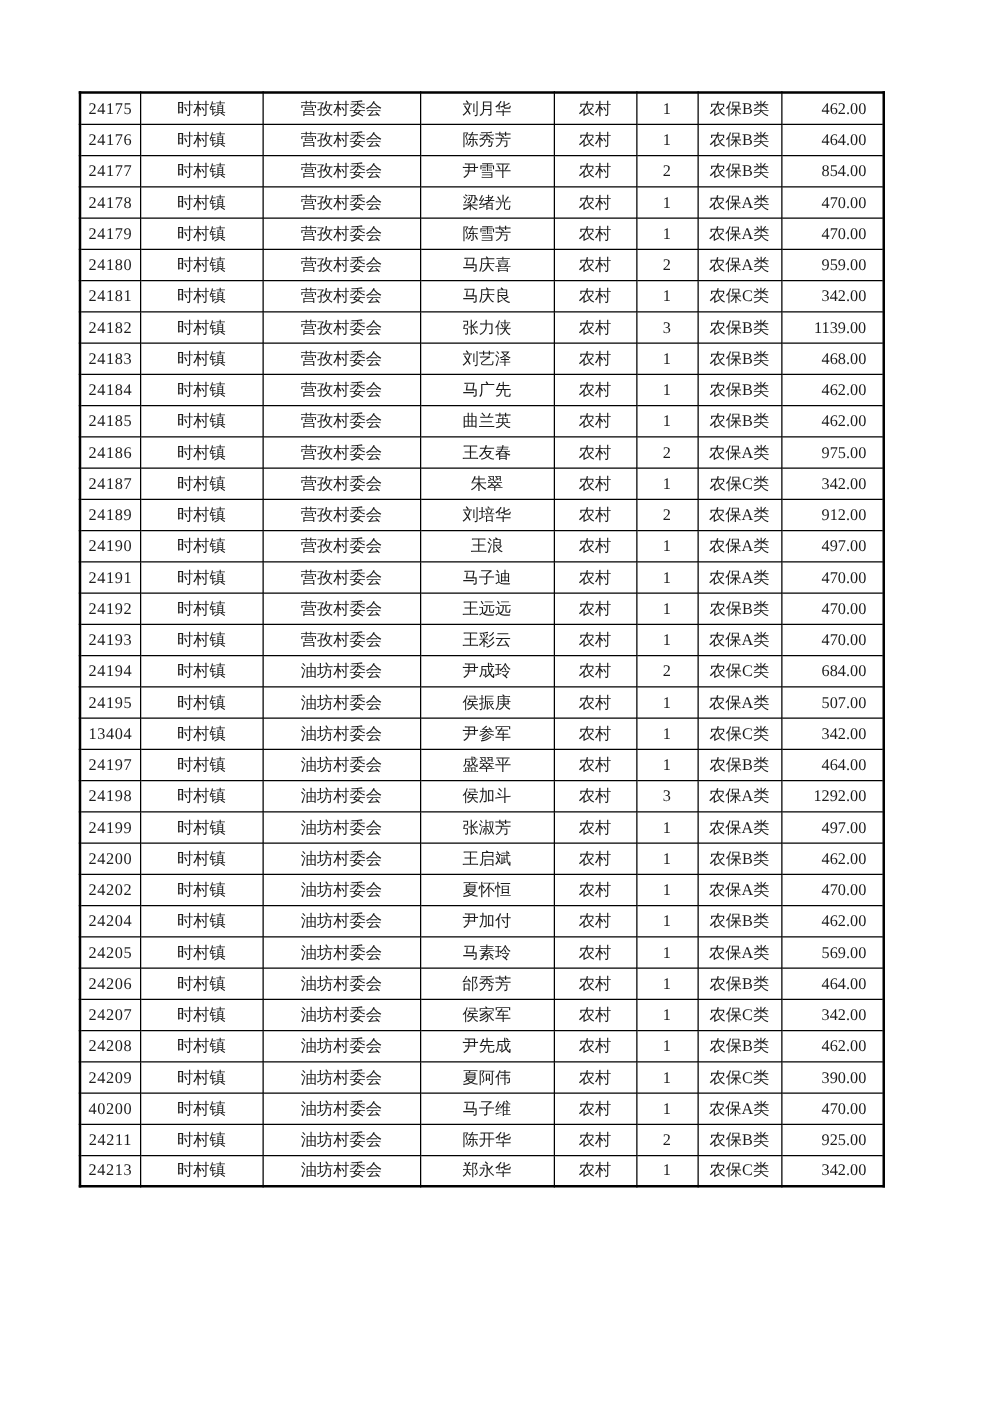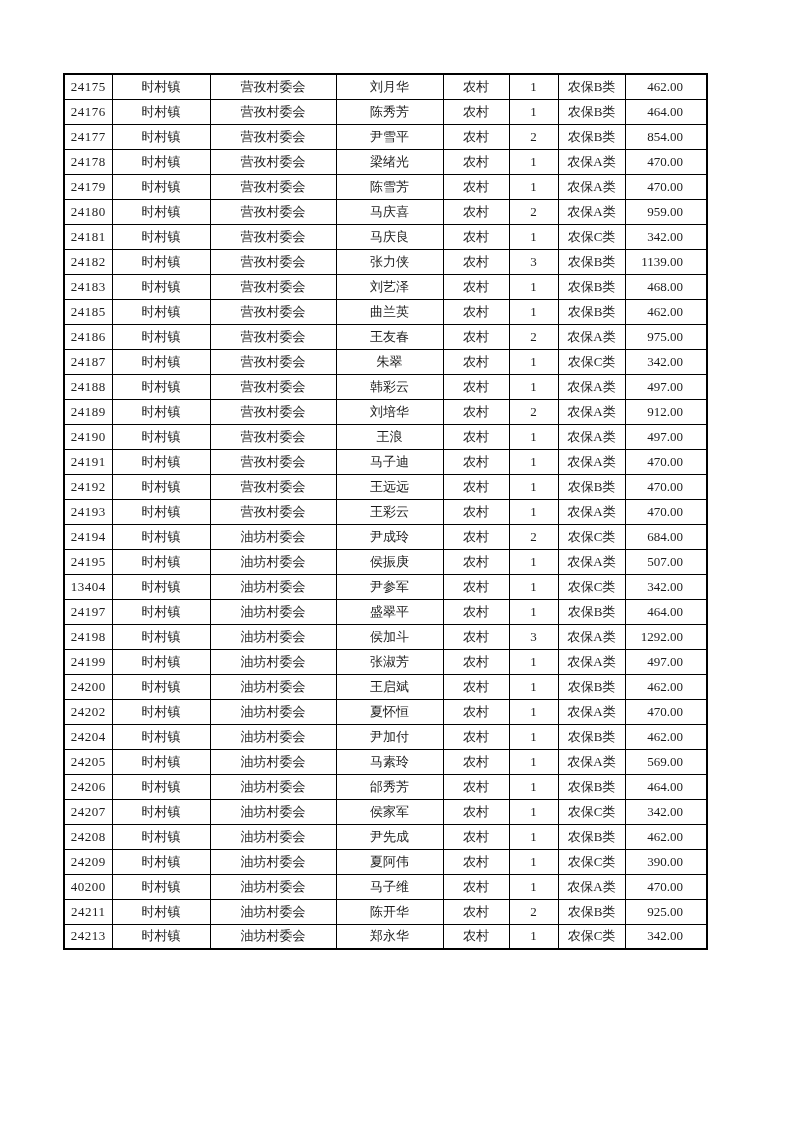--- a/index.html
+++ b/index.html
@@ -27,21 +27,21 @@
     height: 25px;
     font-size: 13px;
     color: #1c1c1c;
     text-align: center;
     vertical-align: middle;
     white-space: nowrap;
     overflow: hidden;
   }
   table.records td.c-amount {
     text-align: right;
-    padding-right: 23px;
+    padding-right: 13px;
   }
   table.records td.c-serial { letter-spacing: 0.5px; }
 </style>
 </head>
 <body>
 
 <div class="page">
   <table class="records">
     <colgroup>
       <col style="width:48px">
@@ -138,20 +138,30 @@
     <td class="c-serial">24183</td>
     <td class="c-town">时村镇</td>
     <td class="c-village">营孜村委会</td>
     <td class="c-name">刘艺泽</td>
     <td class="c-residence">农村</td>
     <td class="c-count">1</td>
     <td class="c-category">农保B类</td>
     <td class="c-amount">468.00</td>
   </tr>
         <tr>
+    <td class="c-serial">24184</td>
+    <td class="c-town">时村镇</td>
+    <td class="c-village">营孜村委会</td>
+    <td class="c-name">马广先</td>
+    <td class="c-residence">农村</td>
+    <td class="c-count">1</td>
+    <td class="c-category">农保B类</td>
+    <td class="c-amount">462.00</td>
+  </tr>
+        <tr>
     <td class="c-serial">24185</td>
     <td class="c-town">时村镇</td>
     <td class="c-village">营孜村委会</td>
     <td class="c-name">曲兰英</td>
     <td class="c-residence">农村</td>
     <td class="c-count">1</td>
     <td class="c-category">农保B类</td>
     <td class="c-amount">462.00</td>
   </tr>
         <tr>
@@ -166,30 +176,20 @@
   </tr>
         <tr>
     <td class="c-serial">24187</td>
     <td class="c-town">时村镇</td>
     <td class="c-village">营孜村委会</td>
     <td class="c-name">朱翠</td>
     <td class="c-residence">农村</td>
     <td class="c-count">1</td>
     <td class="c-category">农保C类</td>
     <td class="c-amount">342.00</td>
-  </tr>
-        <tr>
-    <td class="c-serial">24188</td>
-    <td class="c-town">时村镇</td>
-    <td class="c-village">营孜村委会</td>
-    <td class="c-name">韩彩云</td>
-    <td class="c-residence">农村</td>
-    <td class="c-count">1</td>
-    <td class="c-category">农保A类</td>
-    <td class="c-amount">497.00</td>
   </tr>
         <tr>
     <td class="c-serial">24189</td>
     <td class="c-town">时村镇</td>
     <td class="c-village">营孜村委会</td>
     <td class="c-name">刘培华</td>
     <td class="c-residence">农村</td>
     <td class="c-count">2</td>
     <td class="c-category">农保A类</td>
     <td class="c-amount">912.00</td>

